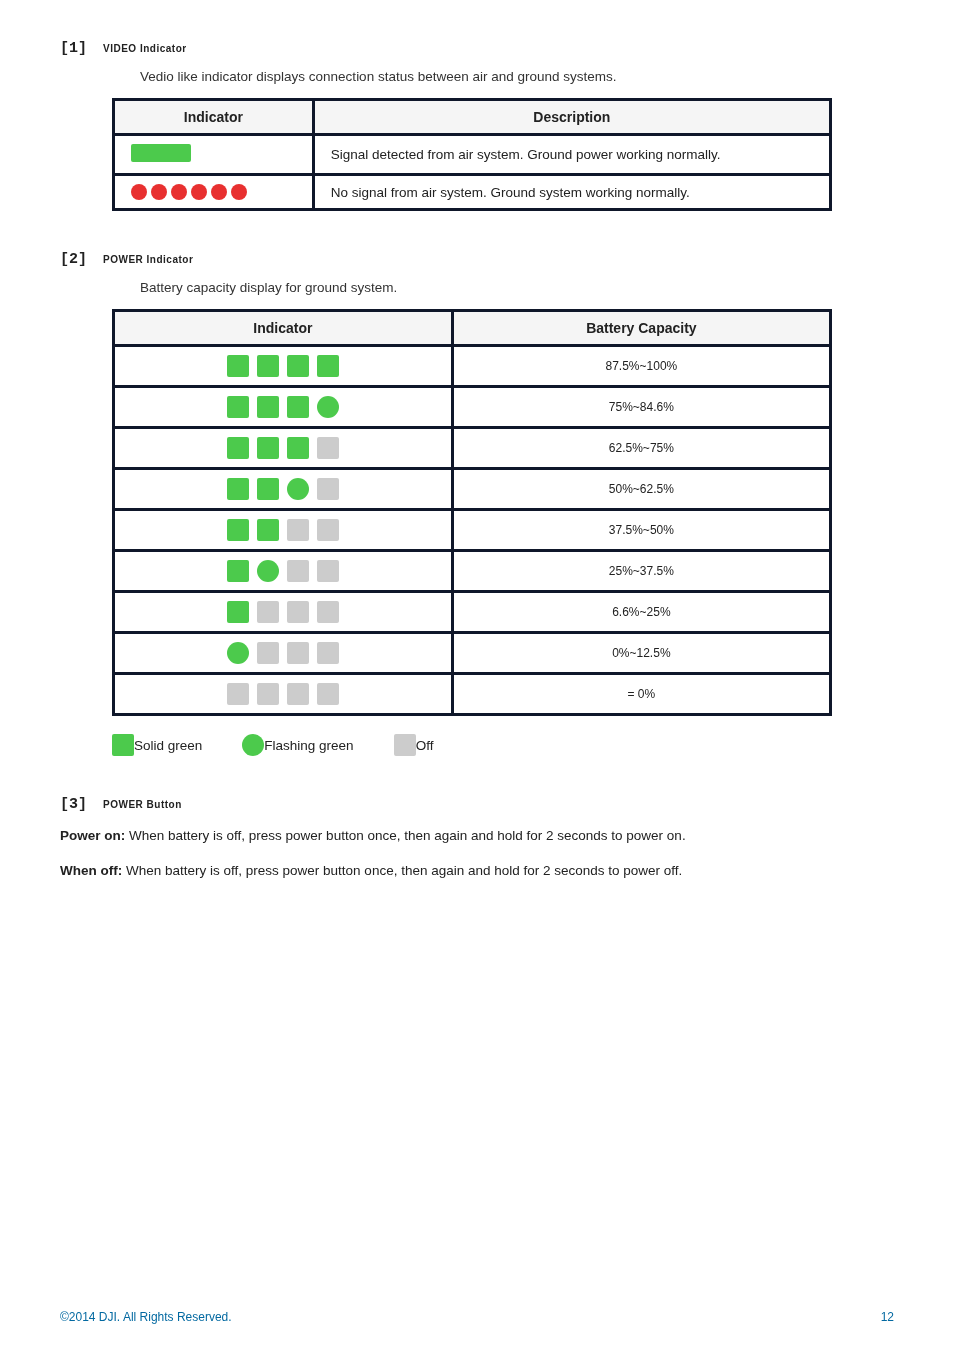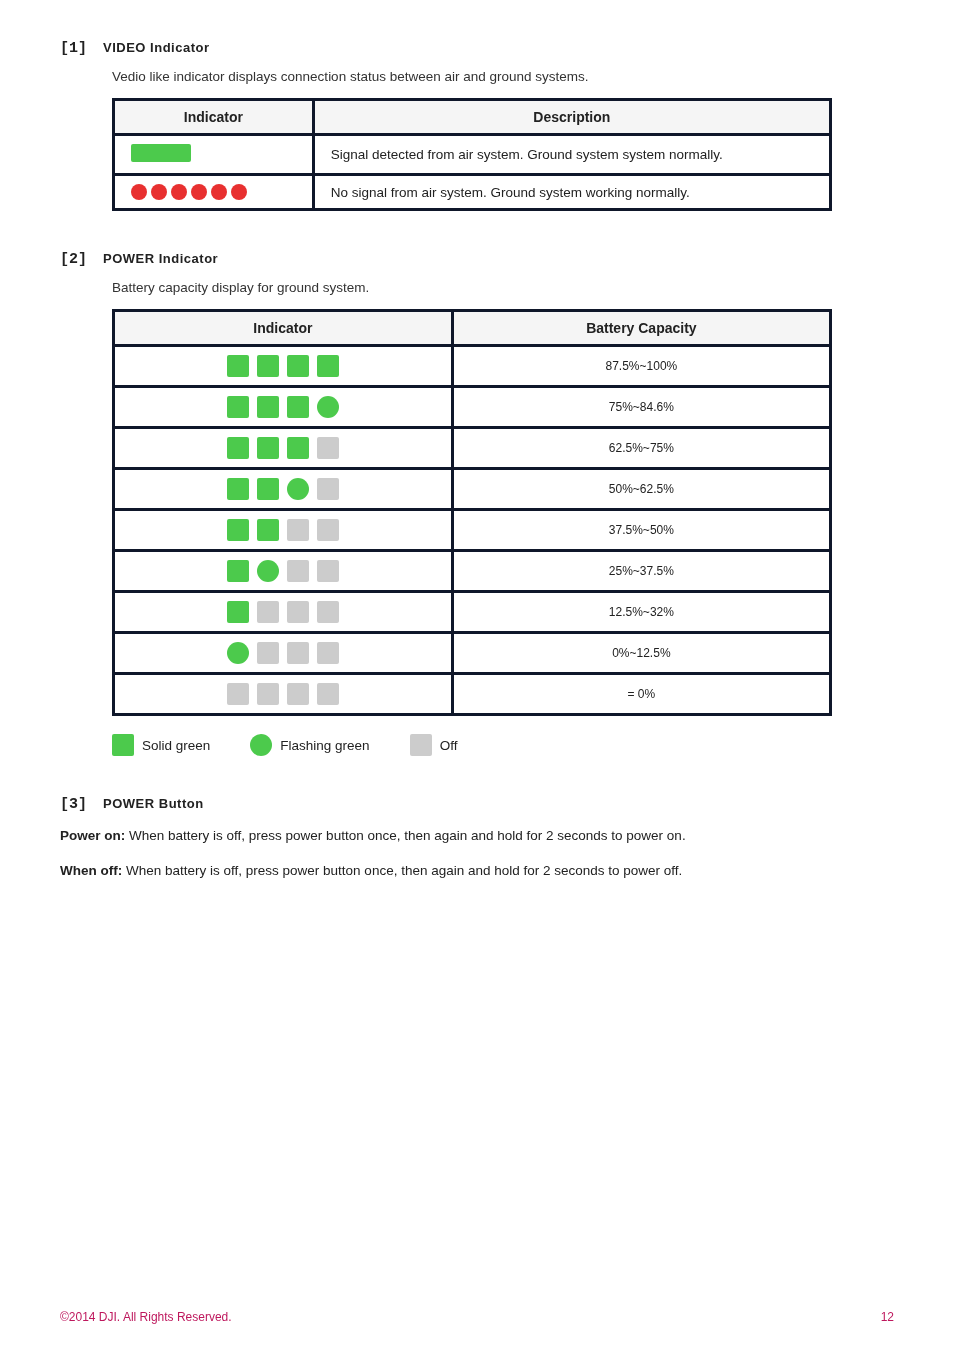--- a/index.html
+++ b/index.html
@@ -23,27 +23,27 @@
     }
 
     .section-number {
       font-family: 'Courier New', monospace;
       font-weight: bold;
       font-size: 15px;
     }
 
     .section-title {
       font-weight: bold;
-      font-size: 13px;
+      font-size: 10px;
       letter-spacing: 0.5px;
       text-align: right;
     }
 
     .section-desc {
-      margin-left: 52px;
+      margin-left: 80px;
       margin-bottom: 14px;
       font-size: 13.5px;
       color: #333;
     }
 
     
     table {
       border-collapse: collapse;
       margin-left: 52px;
     }
@@ -124,21 +124,20 @@
       display: flex;
       align-items: center;
       gap: 40px;
       margin-left: 52px;
       margin-top: 18px;
       margin-bottom: 10px;
     }
     .legend-item {
       display: flex;
       align-items: center;
-      gap: 8px;
       font-size: 13.5px;
     }
     .legend-solid {
       width: 22px; height: 22px;
       background: #4cca4c;
       border-radius: 2px;
     }
     .legend-flash {
       width: 22px; height: 22px;
       background: #4cca4c;
@@ -162,21 +161,21 @@
 
     
     .footer {
       position: absolute;
       bottom: 30px;
       left: 60px;
       right: 60px;
       display: flex;
       justify-content: space-between;
       font-size: 12px;
-      color: #be185d;
+      color: #0369a1;
     }
   </style>
 </head>
 <body>
 
 <div class="section">
   <div class="section-header">
     <span class="section-number">[1]</span>
     <span class="section-title">VIDEO Indicator</span>
   </div>
@@ -187,21 +186,21 @@
       <tr>
         <th>Indicator</th>
         <th>Description</th>
       </tr>
     </thead>
     <tbody>
       <tr>
         <td>
           <span class="indicator-rect"></span>
         </td>
-        <td>Signal detected from air system. Ground system system normally.</td>
+        <td>Signal detected from air system. Ground power working normally.</td>
       </tr>
       <tr>
         <td>
           <div class="dots-row">
             <span class="dot-red"></span>
             <span class="dot-red"></span>
             <span class="dot-red"></span>
             <span class="dot-red"></span>
             <span class="dot-red"></span>
             <span class="dot-red"></span>
@@ -296,21 +295,21 @@
         </tr>
         <tr>
           <td>
             <div class="squares-row">
               <span class="sq sq-solid"></span>
               <span class="sq sq-off"></span>
               <span class="sq sq-off"></span>
               <span class="sq sq-off"></span>
             </div>
           </td>
-          <td>12.5%~32%</td>
+          <td>6.6%~25%</td>
         </tr>
         <tr>
           <td>
             <div class="squares-row">
               <span class="sq-flash"></span>
               <span class="sq sq-off"></span>
               <span class="sq sq-off"></span>
               <span class="sq sq-off"></span>
             </div>
           </td>

